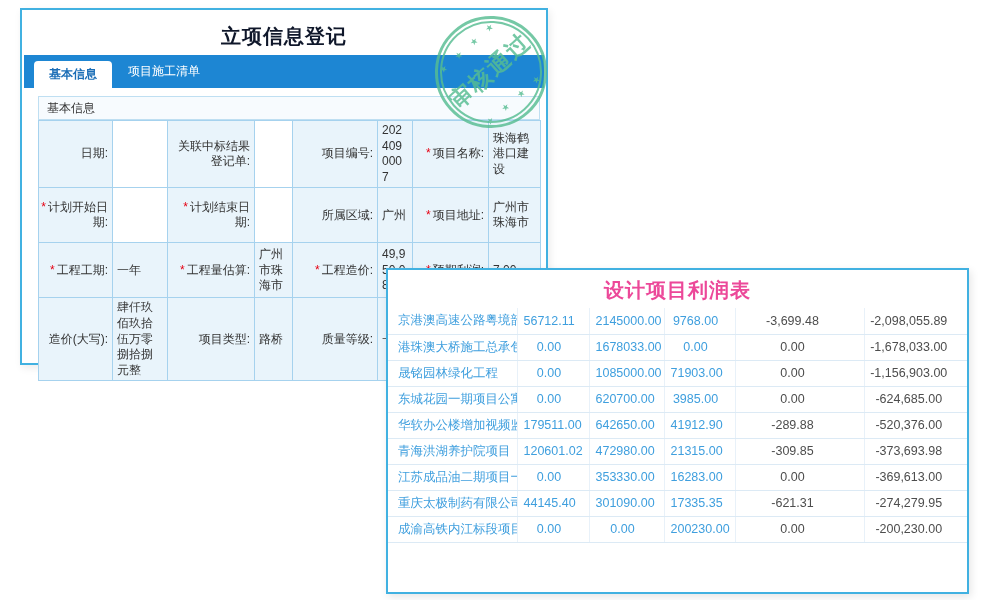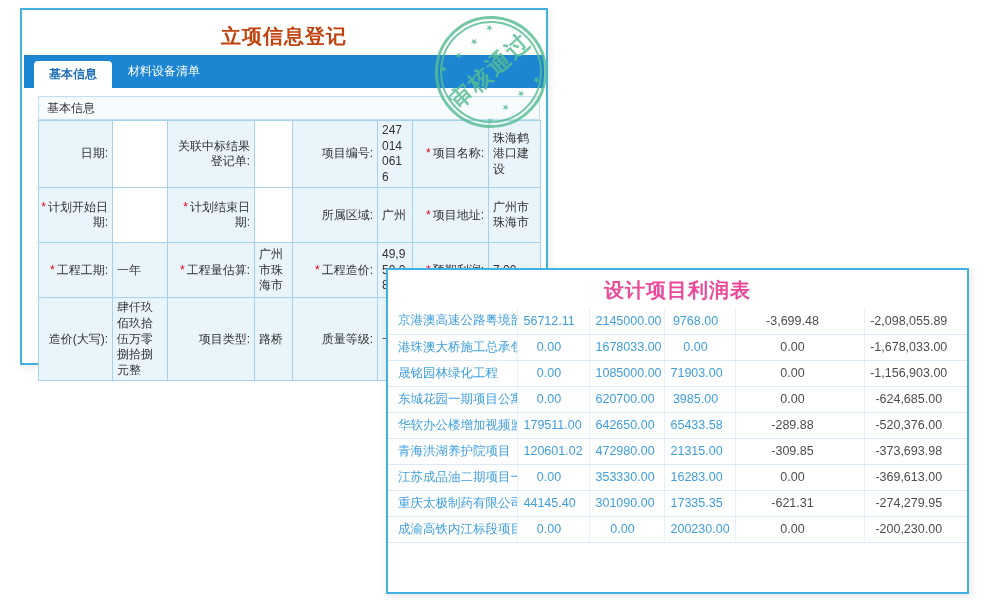--- a/index.html
+++ b/index.html
@@ -3,21 +3,21 @@
 <meta charset="utf-8">
 <style>
   * { margin:0; padding:0; box-sizing:border-box; }
   html,body { width:1000px; height:600px; background:#fff; overflow:hidden;
     font-family:"Liberation Sans","DejaVu Sans",sans-serif; }
 
   
   .win1 { position:absolute; left:20px; top:8px; width:528px; height:357px;
     background:#fff; border:2px solid #41b1e1; box-shadow:2px 3px 8px rgba(0,0,0,.08); z-index:1; }
   .win1-title { position:absolute; top:13px; left:0; right:0; text-align:center;
-    font-size:20px; font-weight:bold; color:#c2410c; letter-spacing:1px; }
+    font-size:20px; font-weight:bold; color:#0f172a; letter-spacing:1px; }
   .tabbar { position:absolute; top:45px; left:2px; right:2px; height:33px;
     background:#1d86d3; display:flex; align-items:flex-end; }
   .tab { font-size:12px; color:#fff; line-height:33px; padding:0 16px; cursor:pointer; white-space:nowrap; }
   .tab.active { background:#fff; color:#1a6db6; font-weight:bold; line-height:27px;
     height:27px; border-radius:4px 4px 0 0; margin-left:10px; padding:0 15px; }
   .sectionbox { position:absolute; left:16px; top:86px; width:502px; height:24px;
     background:#f7fbfe; border:1px solid #bfdff2; font-size:12px; color:#333;
     line-height:22px; padding-left:8px; }
   table.form { position:absolute; left:16px; top:110px; width:502px;
     border-collapse:collapse; table-layout:fixed; }
@@ -60,21 +60,21 @@
     letter-spacing:-2px; vertical-align:1px; }
 </style>
 </head>
 <body>
 
 <div class="win1">
   <div class="win1-title">立项信息登记</div>
 
   <div class="tabbar">
     <div class="tab active">基本信息</div>
-    <div class="tab">材料设备清单</div>
+    <div class="tab">项目施工清单</div>
   </div>
 
   <div class="sectionbox">基本信息</div>
 
   <table class="form">
     <colgroup>
       <col style="width:74px">
         <col style="width:55px">
         <col style="width:87px">
         <col style="width:38px">
@@ -83,21 +83,21 @@
         <col style="width:76px">
         <col style="width:52px">
     </colgroup>
     <tbody>
         <tr style="height:66px">
       <td class="lbl"><span>日期:</span></td>
       <td class="val empty"></td>
       <td class="lbl"><span>关联中标结果登记单:</span></td>
       <td class="val empty"></td>
       <td class="lbl"><span>项目编号:</span></td>
-      <td class="val">2470140616</td>
+      <td class="val">2024090007</td>
       <td class="lbl"><span class="req">*</span><span>项目名称:</span></td>
       <td class="val">珠海鹤港口建设</td>
     </tr>
     <tr style="height:55px">
       <td class="lbl"><span class="req">*</span><span>计划开始日期:</span></td>
       <td class="val empty"></td>
       <td class="lbl"><span class="req">*</span><span>计划结束日期:</span></td>
       <td class="val empty"></td>
       <td class="lbl"><span>所属区域:</span></td>
       <td class="val">广州</td>
@@ -177,21 +177,21 @@
       <td class="pnum">0.00</td>
       <td class="pnum">620700.00</td>
       <td class="pnum">3985.00</td>
       <td class="pdark">0.00</td>
       <td class="pdark">-624,685.00</td>
     </tr>
     <tr>
       <td class="pname">华软办公楼增加视频监控项</td>
       <td class="pnum">179511.00</td>
       <td class="pnum">642650.00</td>
-      <td class="pnum">65433.58</td>
+      <td class="pnum">41912.90</td>
       <td class="pdark">-289.88</td>
       <td class="pdark">-520,376.00</td>
     </tr>
     <tr>
       <td class="pname">青海洪湖养护院项目</td>
       <td class="pnum">120601.02</td>
       <td class="pnum">472980.00</td>
       <td class="pnum">21315.00</td>
       <td class="pdark">-309.85</td>
       <td class="pdark">-373,693.98</td>

